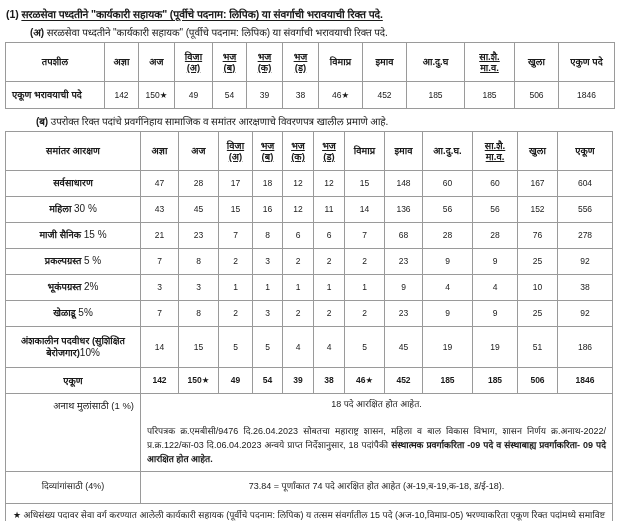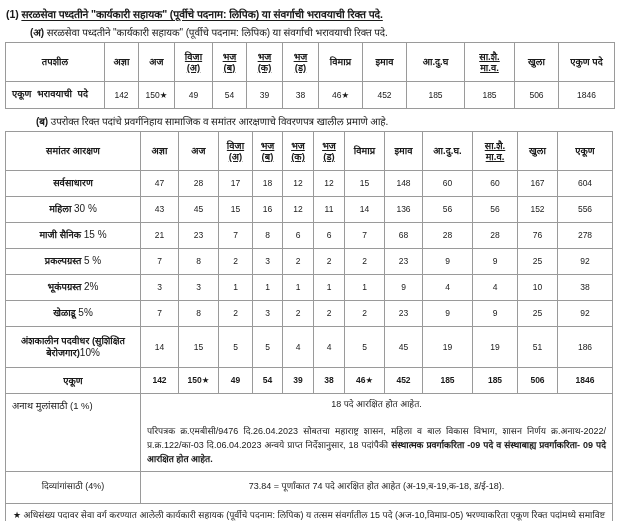--- a/index.html
+++ b/index.html
@@ -74,42 +74,42 @@
   .t1 td { height: 22px; font-size: 9px; }
   .t2 td { height: 21px; font-size: 9px; }
 
   .t1 td.rowlabel,
   .t2 td.rowlabel {
     font-weight: bold;
     font-size: 9.5px;
     text-align: center;
     padding: 2px 4px;
   }
-  .t1 td.rowlabel { text-align: left; padding-left: 6px; font-family: Liberation Mono, monospace; }
+  .t1 td.rowlabel { text-align: left; padding-left: 6px; }
   .t2 td.rowlabel .pct { font-weight: normal; font-size: 10px; }
 
   td.num { font-size: 8.5px; letter-spacing: 0px; }
 
   .two-line { line-height: 1.2; text-decoration: underline; }
 
   
   .t2 tr.tall td { height: 36px; }
   .t2 tr.totalrow td { font-weight: bold; }
   .t2 tr.totalrow td.rowlabel { font-weight: bold; }
 
   
   .noterow td {
     text-align: left;
     vertical-align: top;
     padding: 4px 6px;
     font-size: 9px;
     line-height: 1.55;
   }
   .noterow td.notelabel {
-    text-align: left;
+    text-align: right;
     vertical-align: top;
     padding-top: 5px;
     font-size: 9.5px;
     font-weight: normal;
     margin-top: 16px;
   }
   .note-center {
     text-align: center;
     display: block;
     margin-bottom: 13px;

